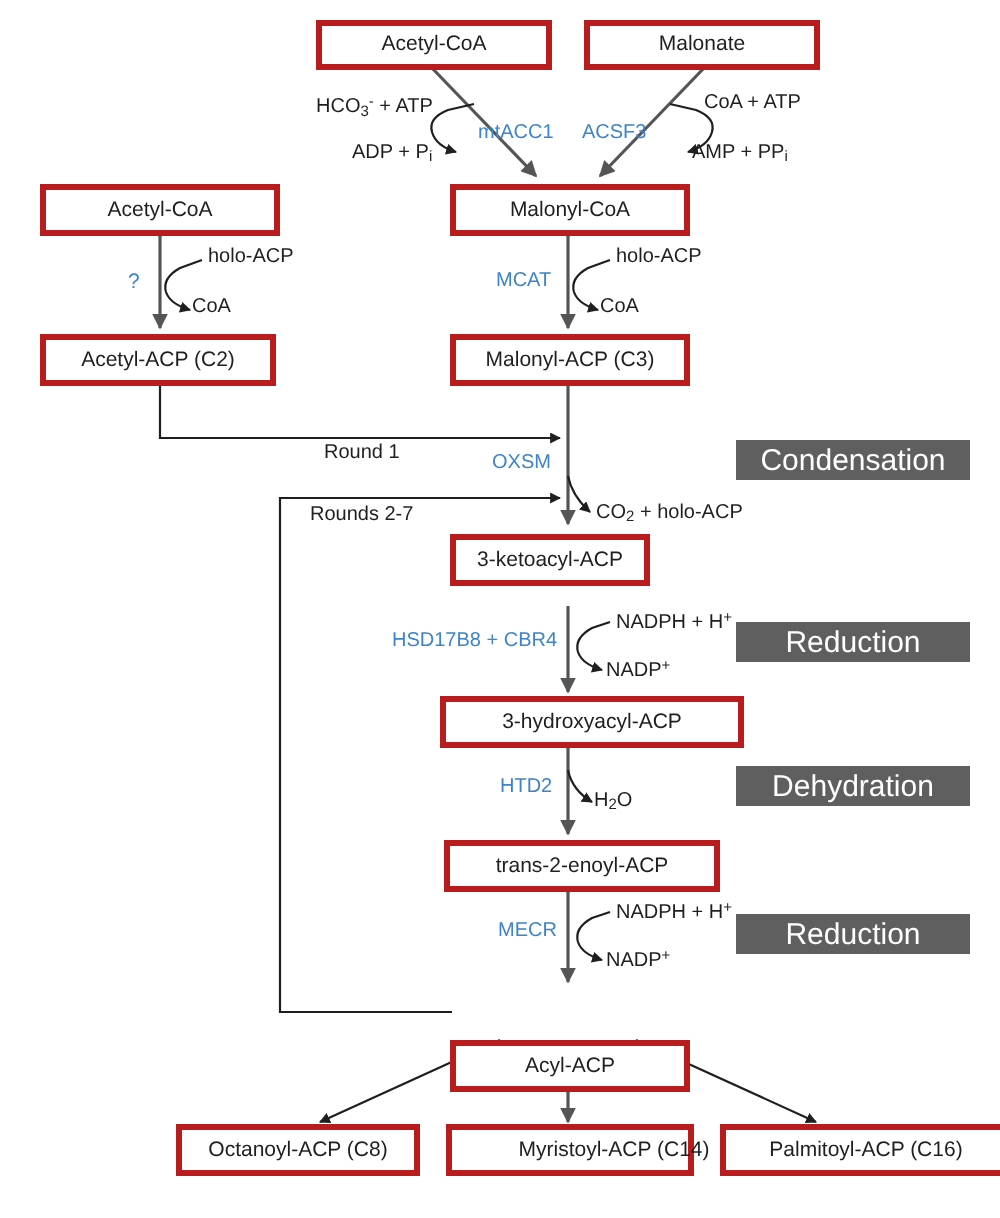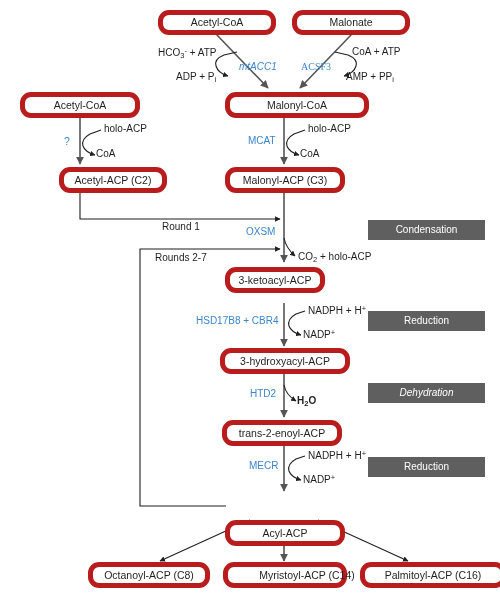--- a/index.html
+++ b/index.html
@@ -4,30 +4,30 @@
 <style>
   html,body{margin:0;padding:0;background:#ffffff;}
   body{
     width:500px;height:609px;position:relative;overflow:hidden;
     font-family:"Liberation Sans","DejaVu Sans",sans-serif;
     color:#1a1a1a;
   }
   #diagram{position:absolute;left:0;top:0;width:500px;height:609px;}
   .node{
     position:absolute;box-sizing:border-box;
-    border:5px solid #b91c1c;border-radius:11px;background:#ffffff;
+    border:3px solid #b91c1c;border-radius:0;background:#ffffff;
     display:flex;align-items:center;justify-content:center;
     font-size:10.5px;line-height:1;color:#1f1f1f;
     white-space:nowrap;
   }
   .stage{
     position:absolute;box-sizing:border-box;
     background:#5f5f5f;color:#ffffff;
     display:flex;align-items:center;justify-content:center;
-    font-size:10px;line-height:1;white-space:nowrap;
+    font-size:15px;line-height:1;white-space:nowrap;
   }
   .lbl{
     position:absolute;font-size:10px;line-height:1.05;white-space:nowrap;
     color:#1f1f1f;
   }
   .enz{
     position:absolute;font-size:10px;line-height:1;white-space:nowrap;
     color:#3d85c8;
   }
   .enz.q{font-size:10.5px;}
@@ -92,53 +92,53 @@
     <line x1="250" y1="520" x2="160" y2="561" marker-end="url(#ahk)"></line>
 
     <line x1="318" y1="520" x2="408" y2="561" marker-end="url(#ahk)"></line>
   </g>
 </svg>
 
 <div class="node" style="left:158px;top:10px;width:118px;height:25px;">Acetyl-CoA</div>
 
 <div class="node" style="left:292px;top:10px;width:118px;height:25px;">Malonate</div>
 
-<div class="node" style="left:225px;top:92px;width:144px;height:26px;">Malonyl-CoA</div>
+<div class="node" style="left:225px;top:92px;width:120px;height:26px;">Malonyl-CoA</div>
 
 <div class="node" style="left:20px;top:92px;width:120px;height:26px;">Acetyl-CoA</div>
 
-<div class="node" style="left:20px;top:167px;width:108px;height:26px;margin-left:39px;">Acetyl-ACP (C2)</div>
+<div class="node" style="left:20px;top:167px;width:118px;height:26px;">Acetyl-ACP (C2)</div>
 
 <div class="node" style="left:225px;top:167px;width:120px;height:26px;">Malonyl-ACP (C3)</div>
 
 <div class="node" style="left:225px;top:267px;width:100px;height:26px;">3-ketoacyl-ACP</div>
 
-<div class="node" style="left:220px;top:348px;width:130px;height:26px;">3-hydroxyacyl-ACP</div>
+<div class="node" style="left:220px;top:348px;width:152px;height:26px;">3-hydroxyacyl-ACP</div>
 
-<div class="node" style="left:222px;top:420px;width:120px;height:26px;">trans-2-enoyl-ACP</div>
+<div class="node" style="left:222px;top:420px;width:138px;height:26px;">trans-2-enoyl-ACP</div>
 
 <div class="node" style="left:225px;top:520px;width:120px;height:26px;">Acyl-ACP</div>
 
 <div class="node" style="left:88px;top:562px;width:122px;height:26px;">Octanoyl-ACP (C8)</div>
 
 <div class="node" style="left:223px;top:562px;width:124px;height:26px;padding-left:44px;">Myristoyl-ACP (C14)</div>
 
 <div class="node" style="left:360px;top:562px;width:146px;height:26px;">Palmitoyl-ACP (C16)</div>
 
 <div class="stage" style="left:368px;top:220px;width:117px;height:20px;">Condensation</div>
 
 <div class="stage" style="left:368px;top:311px;width:117px;height:20px;">Reduction</div>
 
-<div class="stage" style="left:368px;top:383px;width:117px;height:20px;font-style:italic;">Dehydration</div>
+<div class="stage" style="left:368px;top:383px;width:117px;height:20px;">Dehydration</div>
 
 <div class="stage" style="left:368px;top:457px;width:117px;height:20px;">Reduction</div>
 
-<div class="enz" style="left:239px;top:62px;font-style:italic;">mtACC1</div>
+<div class="enz" style="left:239px;top:62px;">mtACC1</div>
 
-<div class="enz" style="left:301px;top:62px;font-family:Liberation Serif, serif;">ACSF3</div>
+<div class="enz" style="left:291px;top:62px;">ACSF3</div>
 
 <div class="enz q" style="left:64px;top:136px;">?</div>
 
 <div class="enz" style="left:248px;top:136px;">MCAT</div>
 
 <div class="enz" style="left:246px;top:227px;">OXSM</div>
 
 <div class="enz" style="left:196px;top:316px;">HSD17B8 + CBR4</div>
 
 <div class="enz" style="left:250px;top:389px;">HTD2</div>
@@ -160,21 +160,21 @@
 <div class="lbl" style="left:308px;top:124px;">holo-ACP</div>
 
 <div class="lbl" style="left:300px;top:149px;">CoA</div>
 
 <div class="lbl" style="left:298px;top:252px;">CO<sub>2</sub> + holo-ACP</div>
 
 <div class="lbl" style="left:308px;top:305px;">NADPH + H<sup>+</sup></div>
 
 <div class="lbl" style="left:303px;top:329px;">NADP<sup>+</sup></div>
 
-<div class="lbl" style="left:297px;top:396px;font-weight:bold;">H<sub>2</sub>O</div>
+<div class="lbl" style="left:297px;top:396px;">H<sub>2</sub>O</div>
 
 <div class="lbl" style="left:308px;top:450px;">NADPH + H<sup>+</sup></div>
 
 <div class="lbl" style="left:303px;top:474px;">NADP<sup>+</sup></div>
 
 <div class="lbl" style="left:162px;top:222px;">Round 1</div>
 
 <div class="lbl" style="left:155px;top:253px;text-align:right;">Rounds 2-7</div>
 
 </body></html>

